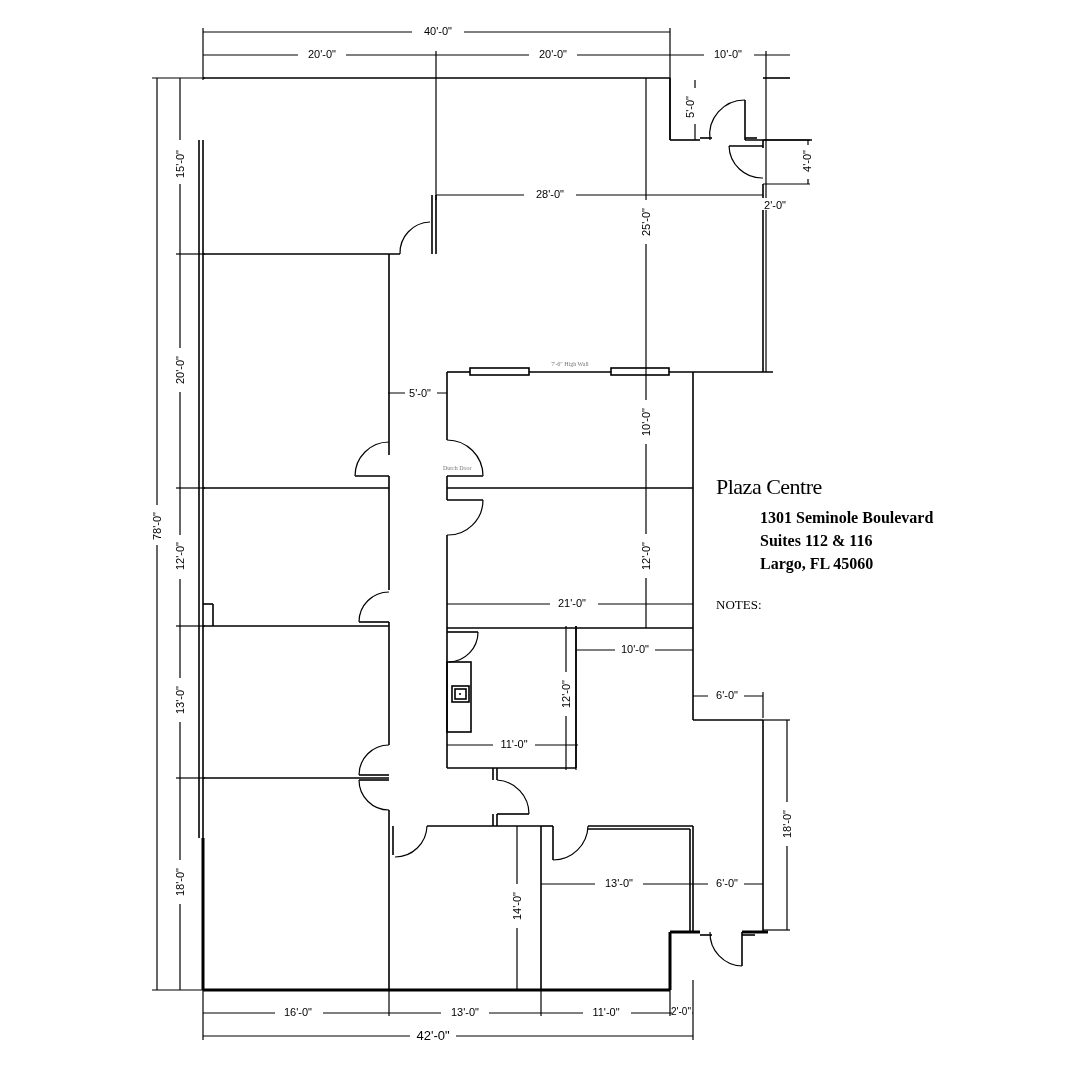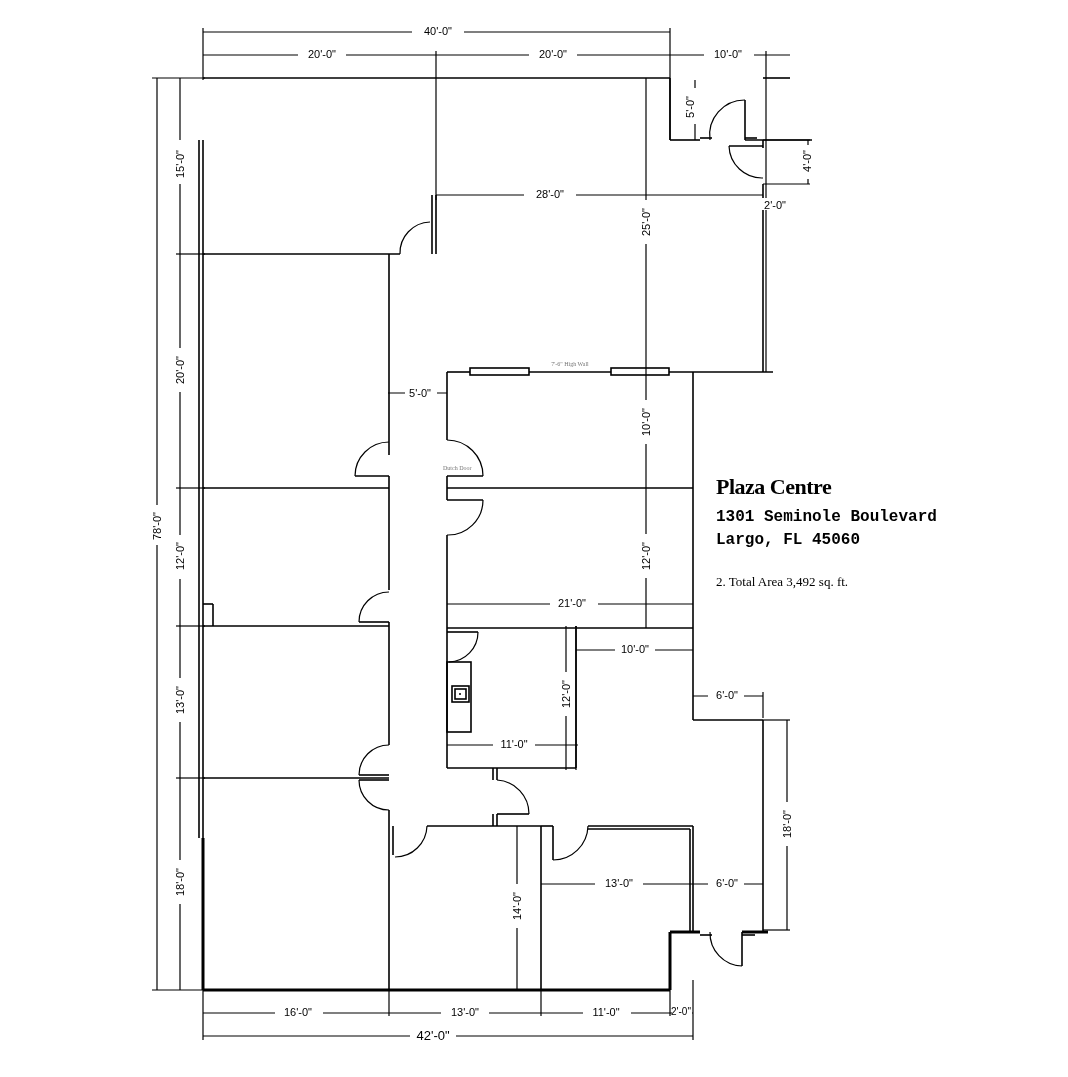--- a/index.html
+++ b/index.html
@@ -7,22 +7,22 @@
   #plan { position: absolute; left: 0; top: 0; width: 1068px; height: 1077px; }
   .w { stroke: #000; stroke-width: 1.6; fill: none; }
   .wb { stroke: #000; stroke-width: 3; fill: none; }
   .d { stroke: #000; stroke-width: 1.2; fill: none; }
   .arc { stroke: #000; stroke-width: 1.2; fill: none; }
   .dimtxt { font-family: "Liberation Sans", sans-serif; font-size: 11px; fill: #000; }
   .bigtxt { font-family: "Liberation Sans", sans-serif; font-size: 13px; fill: #000; }
   .tiny { font-family: "Liberation Serif", serif; font-size: 6px; fill: #777; }
   .label-bg { fill: #fff; }
   #titleblock { position: absolute; left: 716px; top: 474px; width: 300px; }
-  .t-title { font-family: "Liberation Serif", serif; font-weight: bold; font-size: 22px; color: #000; margin: 0 0 6px 0; letter-spacing: -0.5px; }
-  .t-line { font-family: Liberation Mono, monospace; font-weight: bold; font-size: 16px; color: #000; line-height: 23px; }
+  .t-title { font-family: "Liberation Serif", serif; font-weight: normal; font-size: 22px; color: #000; margin: 0 0 6px 0; letter-spacing: -0.5px; }
+  .t-line { font-family: Liberation Serif, serif; font-weight: bold; font-size: 16px; color: #000; line-height: 23px; margin-left: 44px; }
   .notes { margin-top: 22px; font-family: "Liberation Serif", serif; font-size: 13px; color: #000; }
   .notes div { margin-bottom: 13px; }
 </style>
 </head>
 <body>
 
 <svg id="plan" viewBox="0 0 1068 1077" xmlns="http://www.w3.org/2000/svg">
 
   <g>
 
@@ -282,17 +282,18 @@
     <text class="dimtxt" transform="translate(521,906) rotate(-90)" text-anchor="middle">14'-0"</text>
   </g>
 
   <text class="tiny" x="570" y="366" text-anchor="middle">7'-6" High Wall</text>
   <text class="tiny" x="443" y="470">Dutch Door</text>
 </svg>
 
 <div id="titleblock">
   <div class="t-title">Plaza Centre</div>
   <div class="t-line">1301 Seminole Boulevard</div>
+  <div class="t-line">Suites 112 &amp; 116</div>
   <div class="t-line">Largo, FL 45060</div>
   <div class="notes">
-    <div>2. Total Area 3,492 sq. ft.</div>
+    <div>NOTES:</div>
   </div>
 </div>
 
 </body></html>

